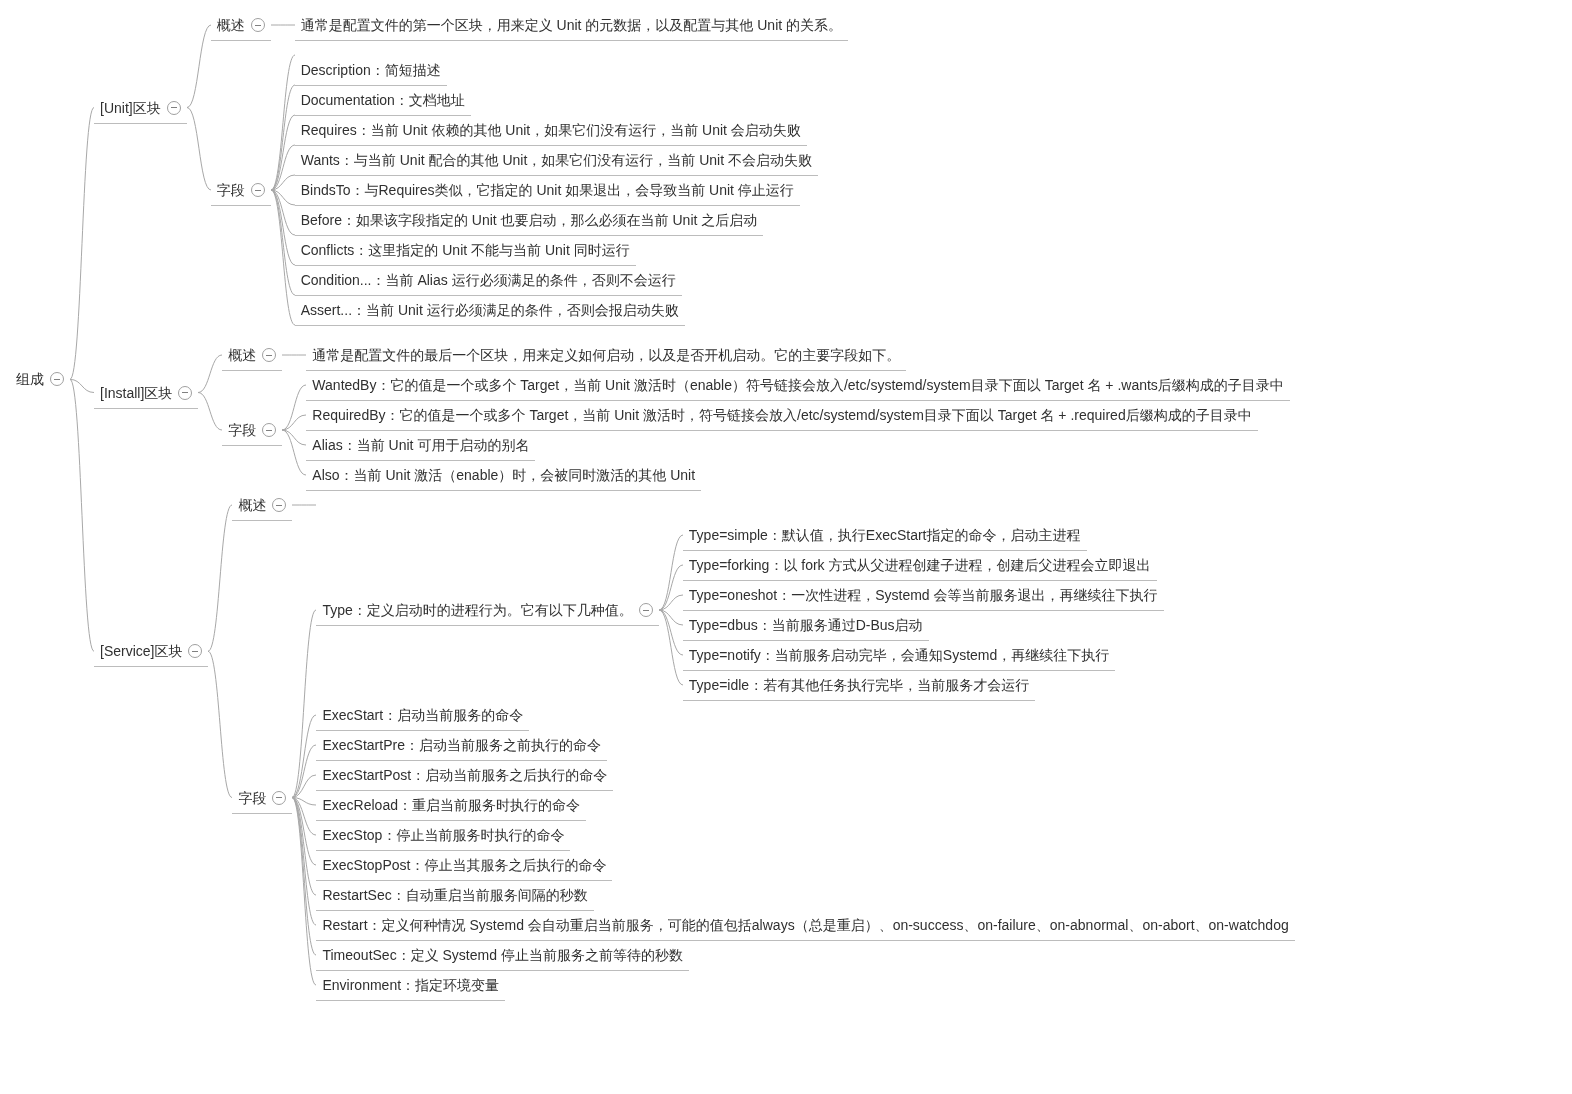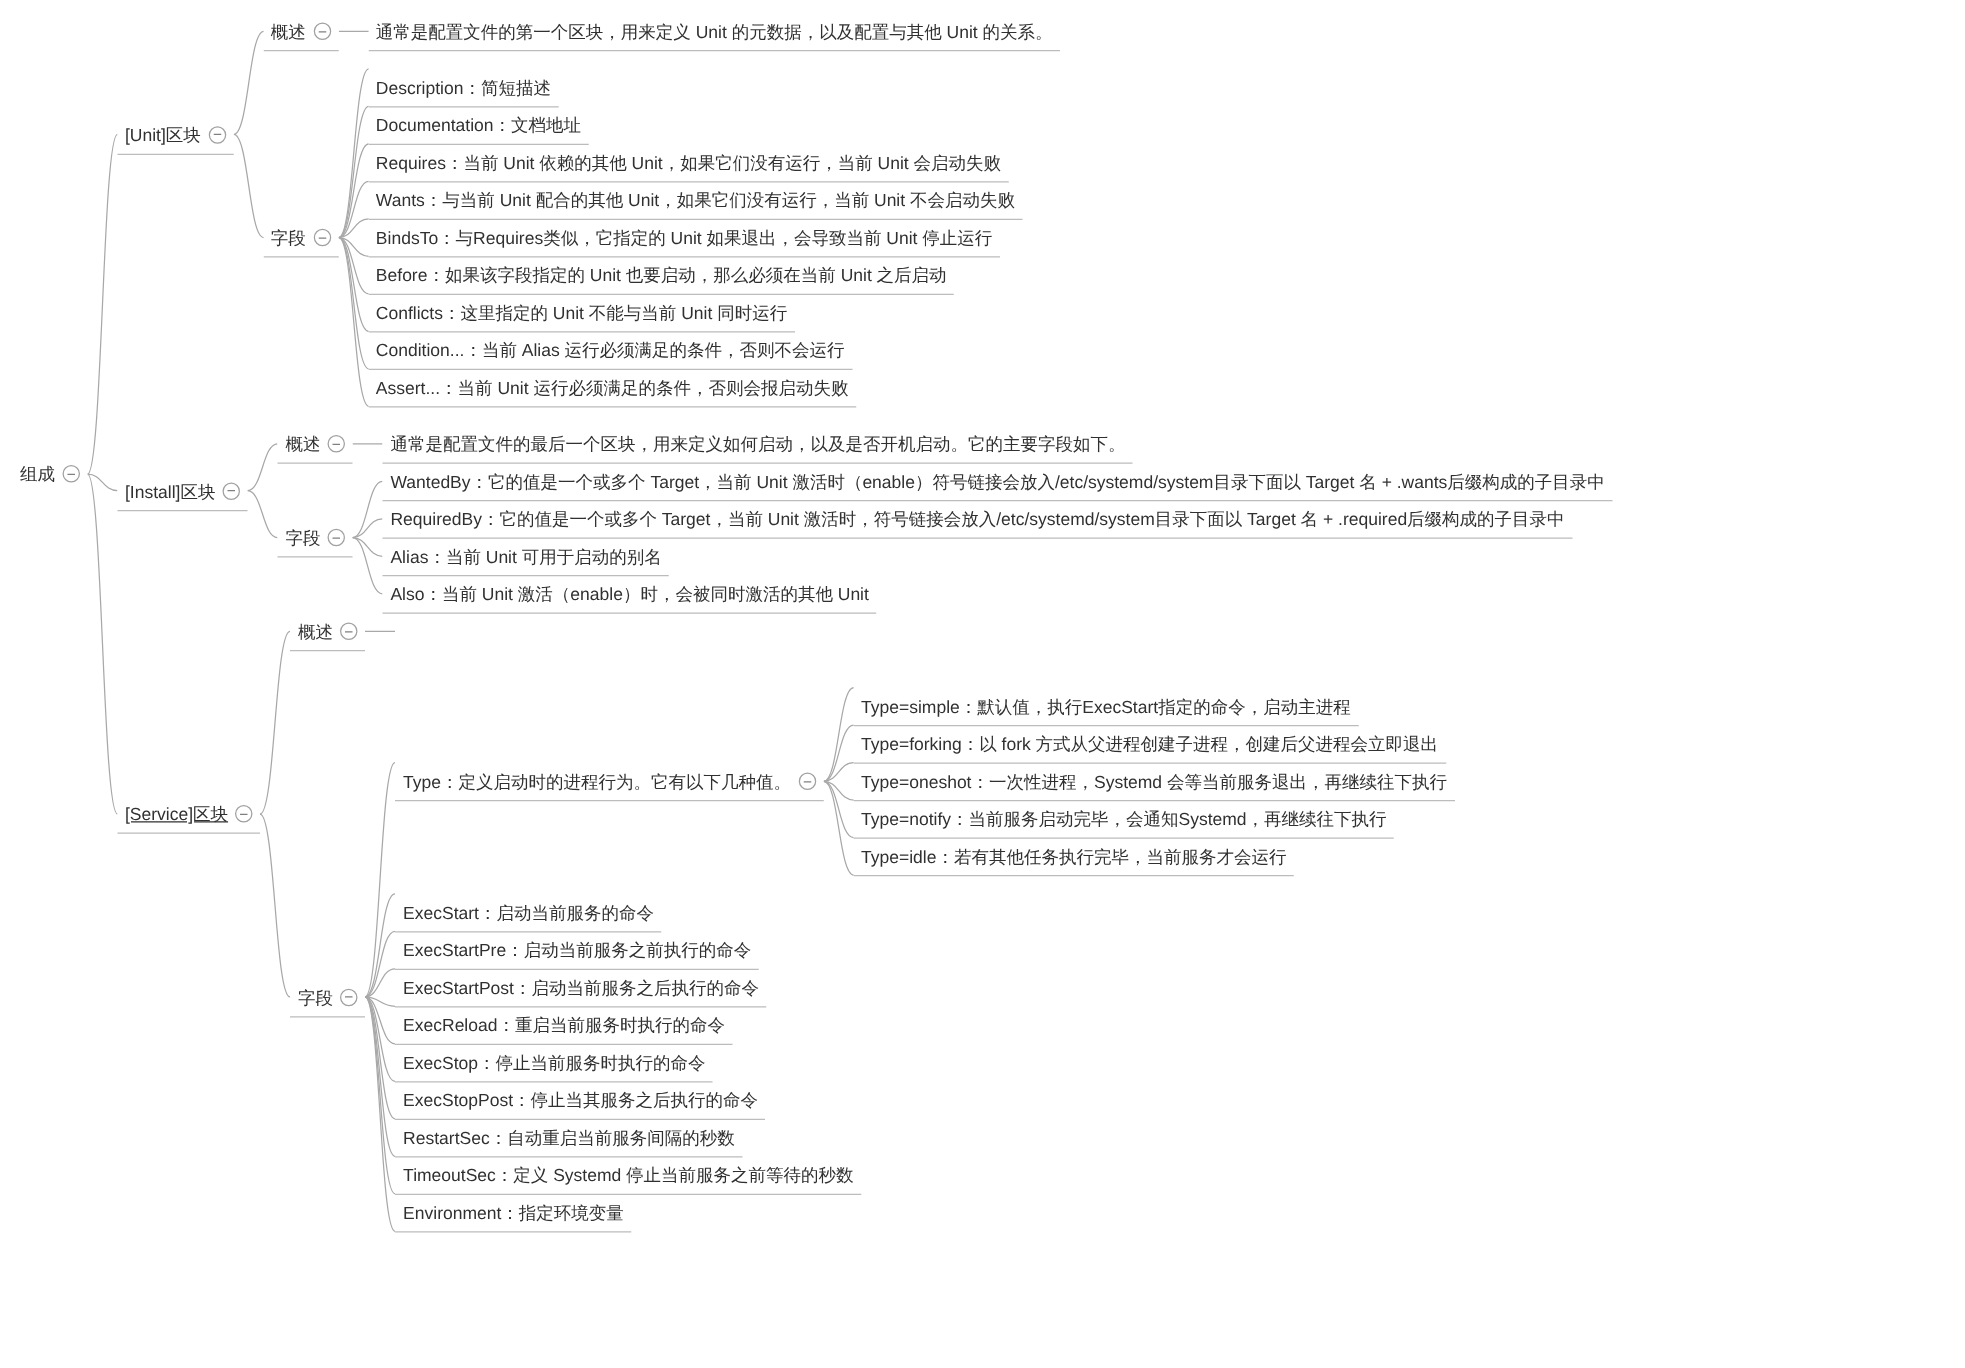--- a/index.html
+++ b/index.html
@@ -194,21 +194,21 @@
                   <div class="mm" style="height: 30px;">
                     <div class="node">
                       <span>Also：当前 Unit 激活（enable）时，会被同时激活的其他 Unit</span>
                     </div>
                   </div>
                 </div>
               </div>
             </div>
           </div>
           <div class="mm" style="height: 510px;">
-            <div class="node" style="align-self: flex-start; margin-top: 146.25px; text-decoration: underline;">
+            <div class="node" style="align-self: flex-start; margin-top: 146.25px;">
               <span>[Service]区块</span>
               <span class="toggle"></span>
             </div>
             <div class="connector" style="align-self: flex-start;">
               <svg class="conn" width="24" height="510">
                 <path d="M 0 161.25 C 12 161.25 12 15 24 15"></path>
                 <path d="M 0 161.25 C 12 161.25 12 307.5 24 307.5"></path>
               </svg>
             </div>
             <div class="children">
@@ -270,20 +270,25 @@
                           <span>Type=forking：以 fork 方式从父进程创建子进程，创建后父进程会立即退出</span>
                         </div>
                       </div>
                       <div class="mm" style="height: 30px;">
                         <div class="node">
                           <span>Type=oneshot：一次性进程，Systemd 会等当前服务退出，再继续往下执行</span>
                         </div>
                       </div>
                       <div class="mm" style="height: 30px;">
                         <div class="node">
+                          <span>Type=dbus：当前服务通过D-Bus启动</span>
+                        </div>
+                      </div>
+                      <div class="mm" style="height: 30px;">
+                        <div class="node">
                           <span>Type=notify：当前服务启动完毕，会通知Systemd，再继续往下执行</span>
                         </div>
                       </div>
                       <div class="mm" style="height: 30px;">
                         <div class="node">
                           <span>Type=idle：若有其他任务执行完毕，当前服务才会运行</span>
                         </div>
                       </div>
                     </div>
                   </div>
@@ -313,20 +318,25 @@
                     </div>
                   </div>
                   <div class="mm" style="height: 30px;">
                     <div class="node">
                       <span>ExecStopPost：停止当其服务之后执行的命令</span>
                     </div>
                   </div>
                   <div class="mm" style="height: 30px;">
                     <div class="node">
                       <span>RestartSec：自动重启当前服务间隔的秒数</span>
+                    </div>
+                  </div>
+                  <div class="mm" style="height: 30px;">
+                    <div class="node">
+                      <span>Restart：定义何种情况 Systemd 会自动重启当前服务，可能的值包括always（总是重启）、on-success、on-failure、on-abnormal、on-abort、on-watchdog</span>
                     </div>
                   </div>
                   <div class="mm" style="height: 30px;">
                     <div class="node">
                       <span>TimeoutSec：定义 Systemd 停止当前服务之前等待的秒数</span>
                     </div>
                   </div>
                   <div class="mm" style="height: 30px;">
                     <div class="node">
                       <span>Environment：指定环境变量</span>

